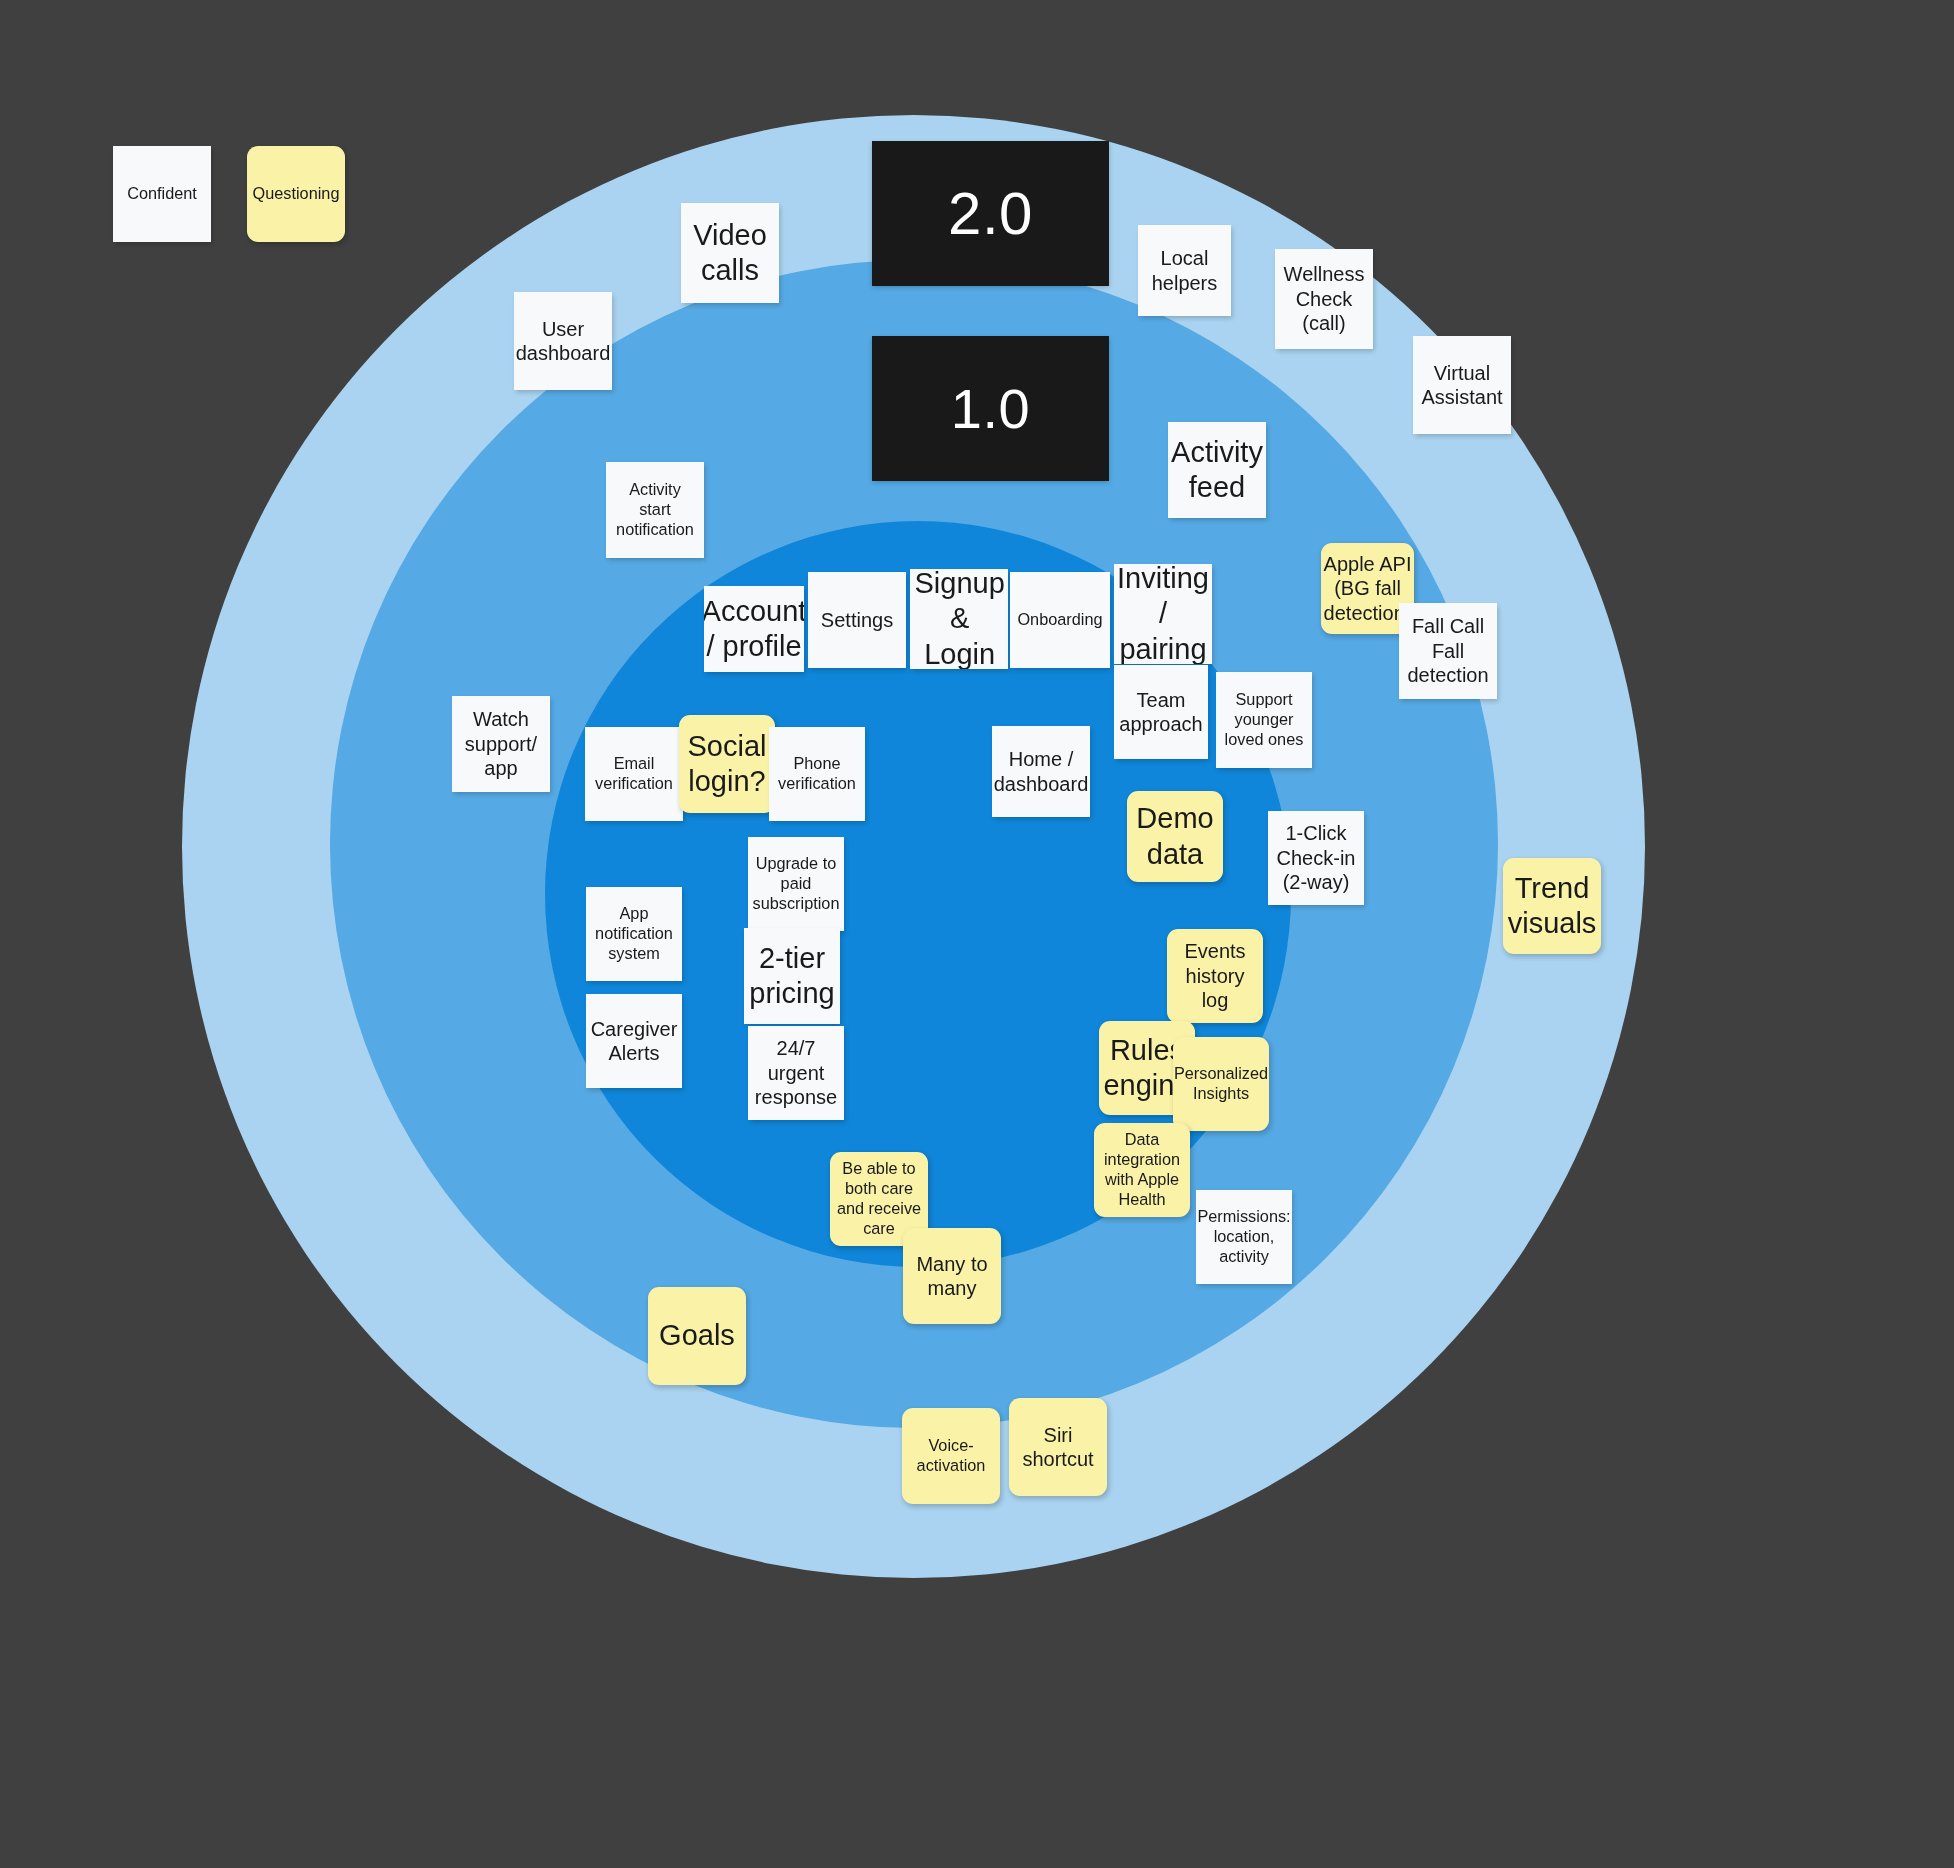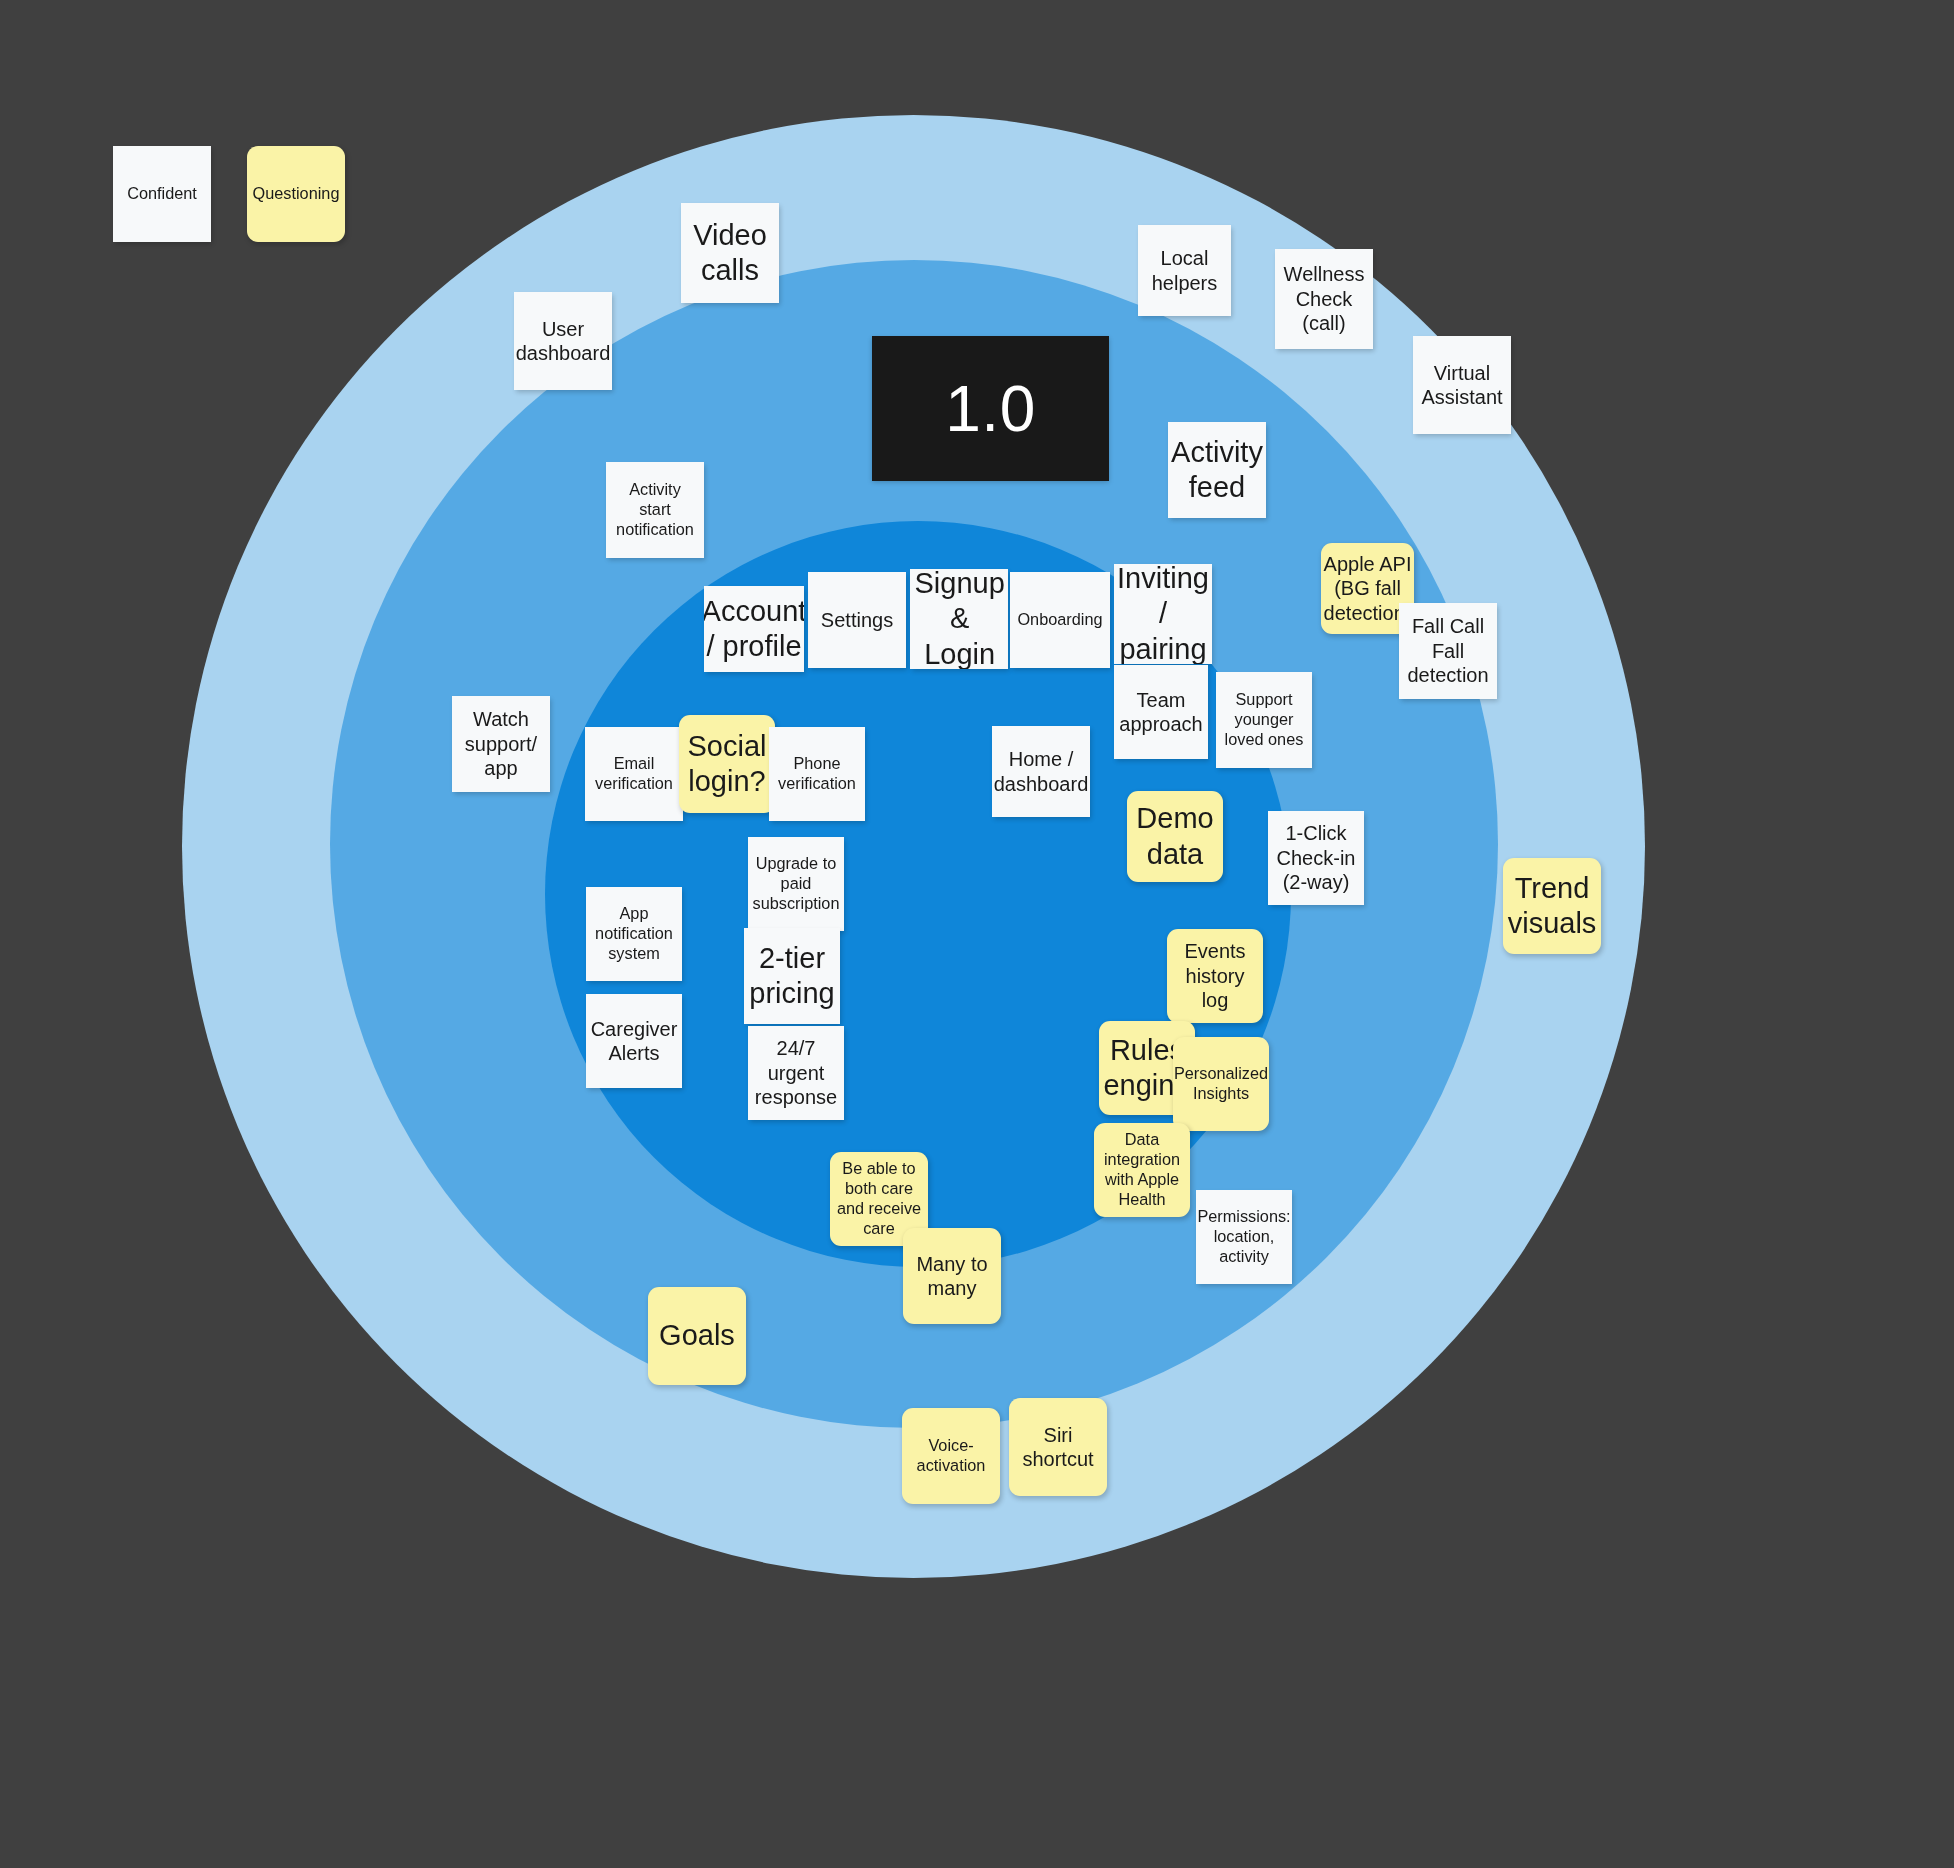--- a/index.html
+++ b/index.html
@@ -52,21 +52,21 @@
     background: #191919;
     color: #ffffff;
     display: flex;
     align-items: center;
     justify-content: center;
     font-weight: 400;
     letter-spacing: 0.5px;
     box-shadow: 0 1.9px 4.8px rgba(0,0,0,0.22);
   }
   .m-20 { left: 872px; top: 141px;  width: 237px; height: 145px; font-size: 60px; }
-  .m-10 { left: 872px; top: 336px;  width: 237px; height: 145px; font-size: 64px; }
+  .m-10 { left: 872px; top: 336px;  width: 237px; height: 145px; font-size: 56px; }
   .m-mvp{ left: 878px; top: 860px;  width: 237px; height: 158px; font-size: 60px; }
 
   
   .note {
     position: absolute;
     display: flex;
     align-items: center;
     justify-content: center;
     text-align: center;
     padding: 3.8px 5.7px;
@@ -88,20 +88,21 @@
 
 <div id="board">
 
   <div class="ring ring-outer"></div>
   <div class="ring ring-middle"></div>
   <div class="ring ring-inner"></div>
 
   <div class="note white fs-s" style="left:113px; top:146px; width:98px; height:96px;">Confident</div>
   <div class="note yellow fs-s" style="left:247px; top:146px; width:98px; height:96px;">Questioning</div>
 
+  <div class="milestone m-20">2.0</div>
   <div class="milestone m-10">1.0</div>
 
   <div class="note white fs-xl" style="left:681px; top:203px; width:98px; height:100px;">Video calls</div>
 
   <div class="note white fs-m" style="left:514px; top:292px; width:98px; height:98px;">User dashboard</div>
 
   <div class="note white fs-m" style="left:1138px; top:225px; width:93px; height:91px;">Local helpers</div>
 
   <div class="note white fs-m" style="left:1275px; top:249px; width:98px; height:100px;">Wellness Check (call)</div>
 

